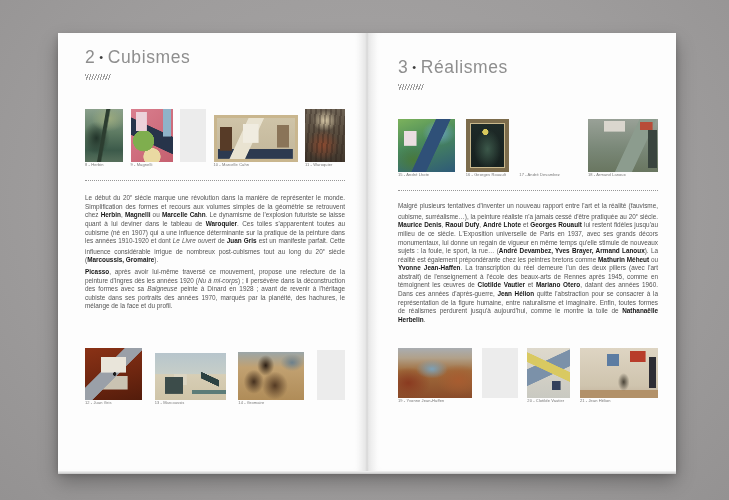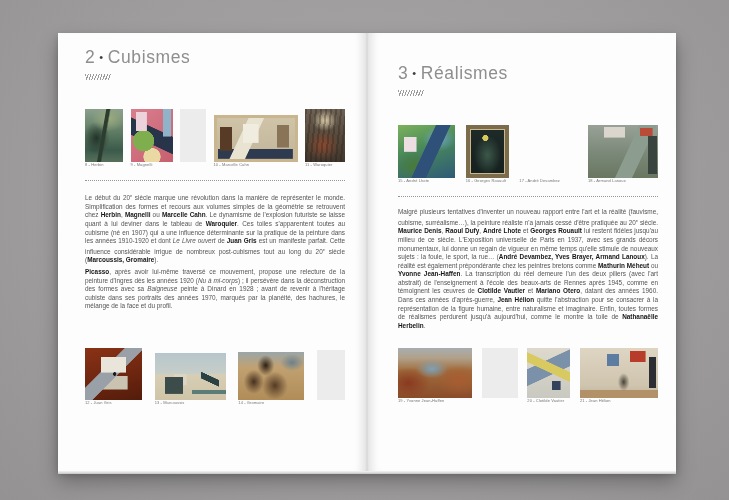--- a/index.html
+++ b/index.html
@@ -11,21 +11,21 @@
   }
   .spread {
     position:absolute; left:58px; top:33px; width:618px; height:438px;
     background:#fdfdfd;
     box-shadow: 0 1px 0 0 #ececec, 0 2px 0 0 #dedede, 0 3px 0 0 #cccccc,
                 0 10px 18px rgba(0,0,0,0.30), 0 3px 6px rgba(0,0,0,0.18);
     display:flex;
   }
   .page { position:relative; width:309px; height:438px; }
   .page-left  { padding:0 22px 0 27px; box-shadow: inset -10px 0 14px -10px rgba(0,0,0,0.10); }
-  .page-right { padding:16px 18px 0 31px; box-shadow: inset 10px 0 14px -10px rgba(0,0,0,0.12); }
+  .page-right { padding:10px 18px 0 31px; box-shadow: inset 10px 0 14px -10px rgba(0,0,0,0.12); }
   .spine {
     position:absolute; left:50%; top:0; width:22px; height:100%; transform:translateX(-50%);
     background:linear-gradient(90deg, rgba(0,0,0,0) 0%, rgba(0,0,0,0.05) 42%, rgba(0,0,0,0.10) 50%, rgba(0,0,0,0.04) 58%, rgba(0,0,0,0) 100%);
     pointer-events:none;
   }
   .chapter-title {
     margin-top:14px; font-size:17.5px; font-weight:400; color:#8e8e8e; letter-spacing:0.6px;
     white-space:nowrap;
   }
   .chapter-title .bullet { color:#3c3c3c; font-size:11px; vertical-align:2px; margin:0 4px; }

